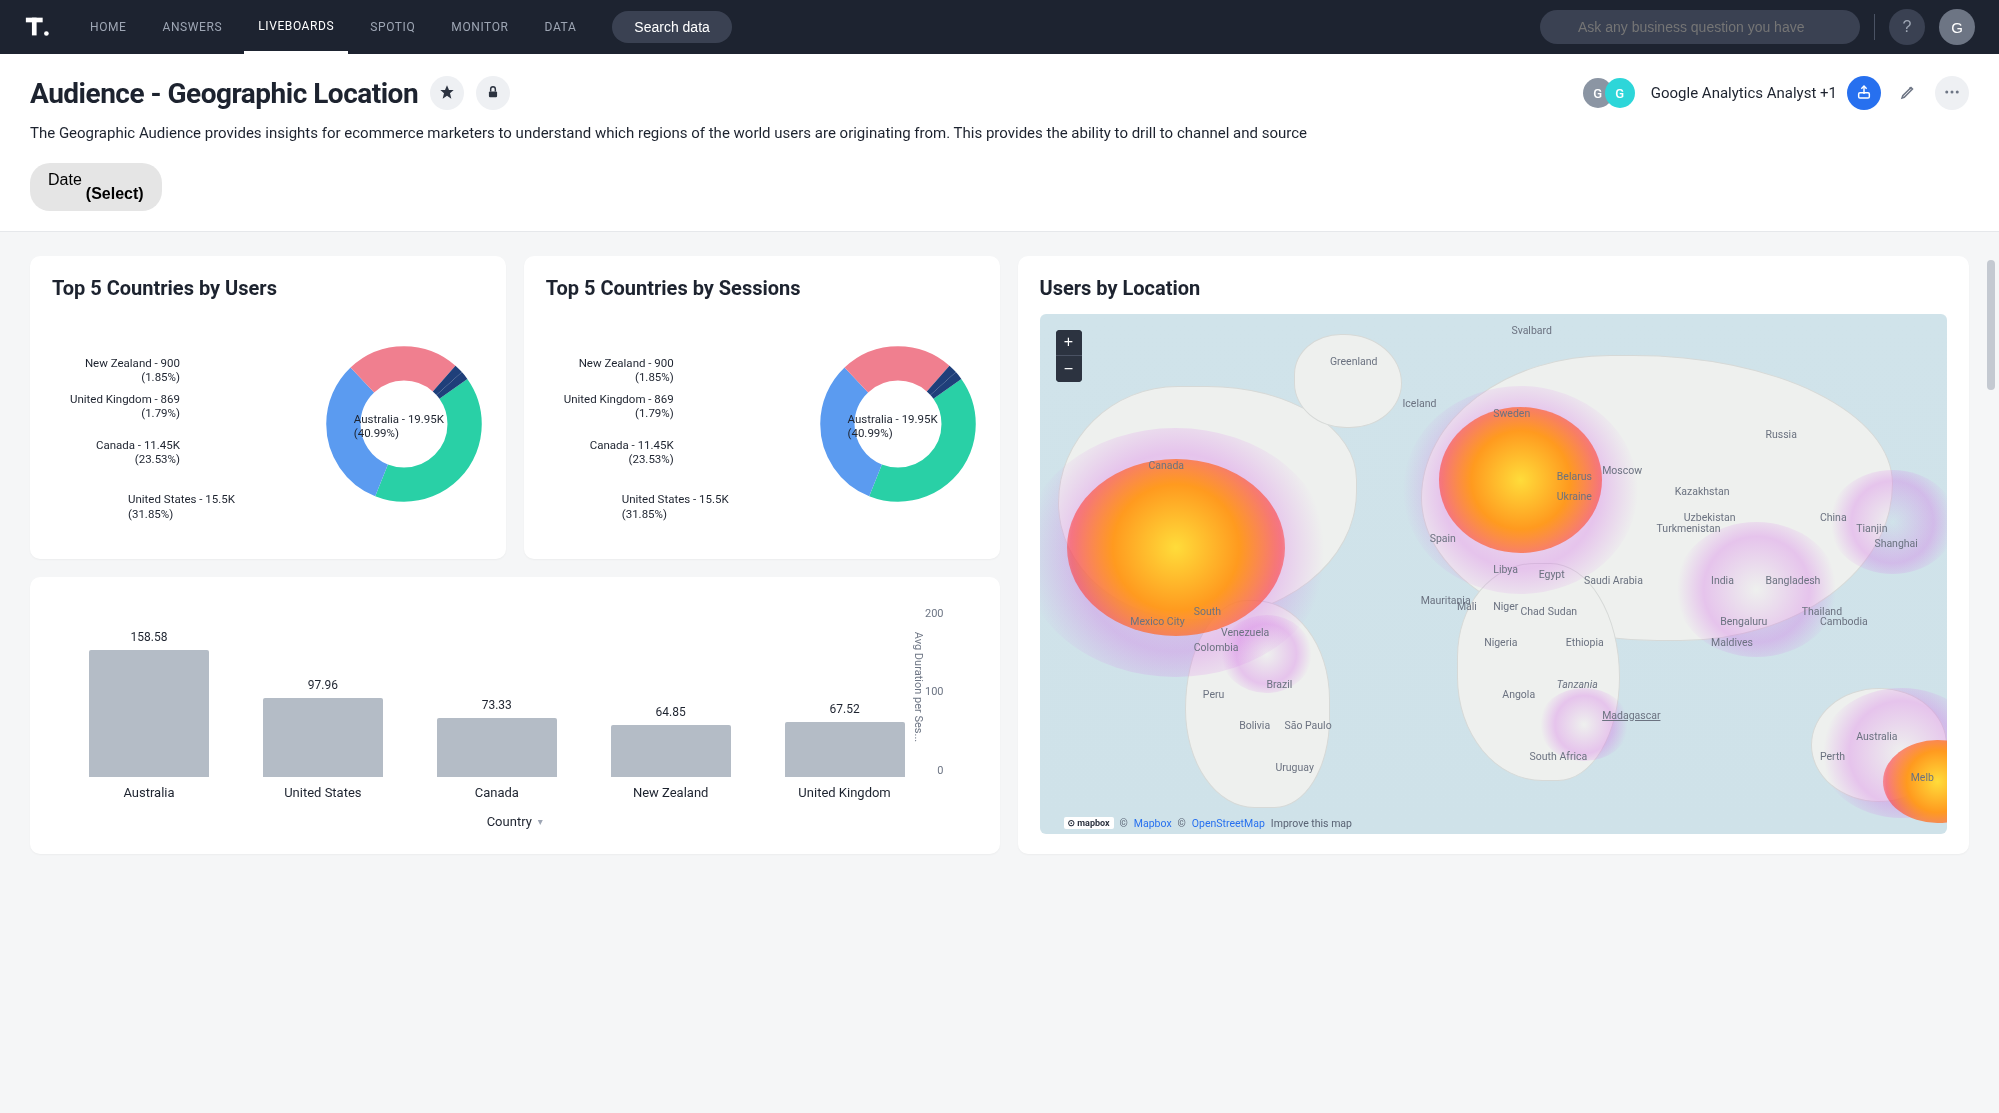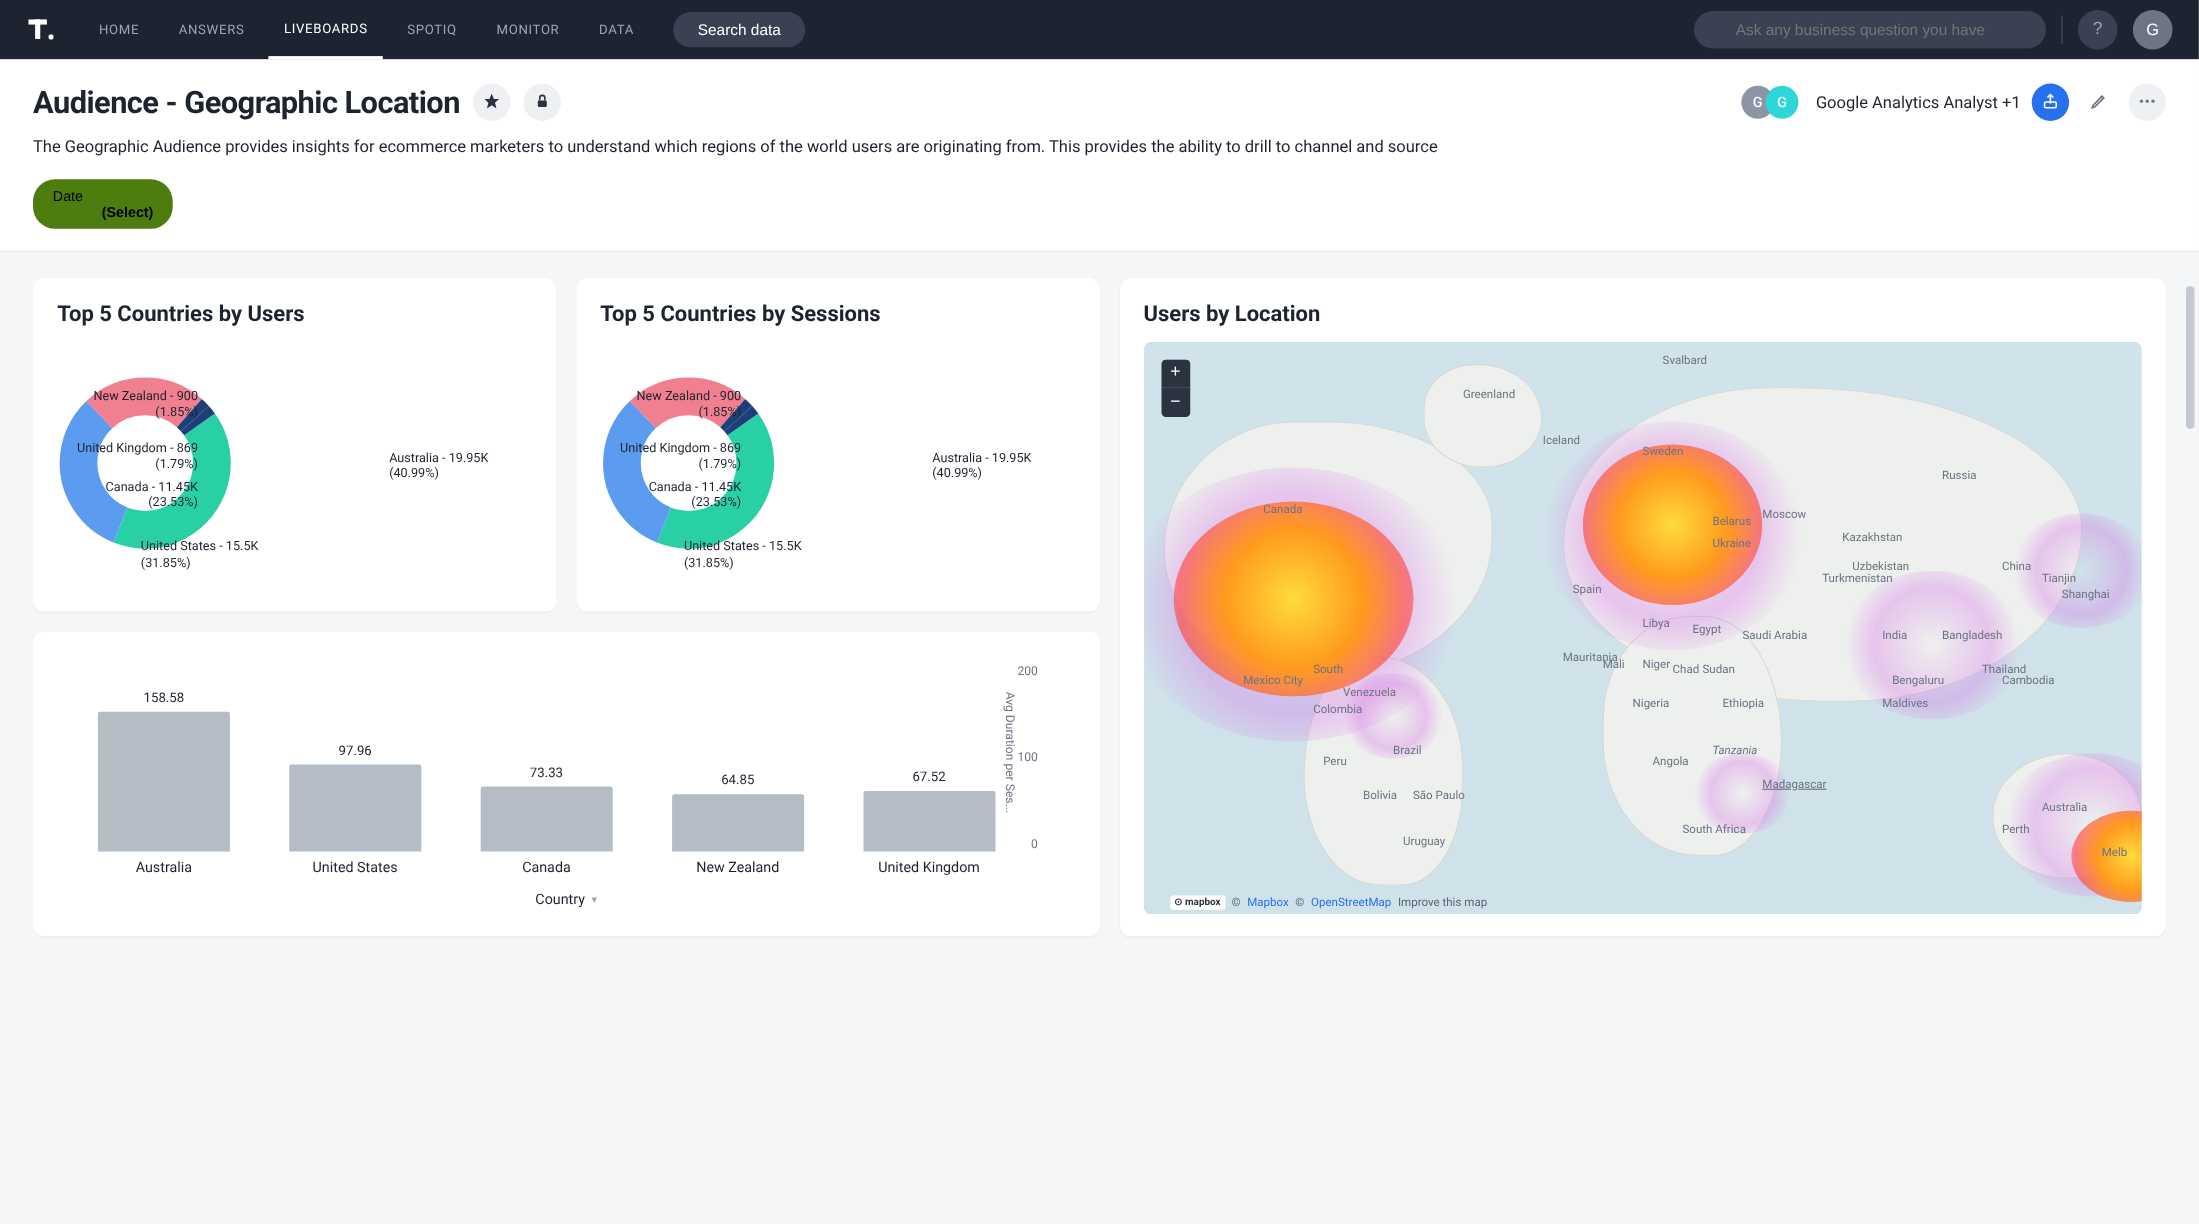--- a/index.html
+++ b/index.html
@@ -29,36 +29,36 @@
     .title-right { margin-left: auto; display: flex; align-items: center; gap: 10px; }
     .avatar-sm { width: 30px; height: 30px; border-radius: 50%; display: flex; align-items: center; justify-content: center; font-size: 13px; color: #fff; font-weight: 500; }
     .avatar-stack { display: flex; }
     .avatar-stack .avatar-sm:not(:first-child) { margin-left: -8px; }
     .share-label { font-size: 15px; color: #1d232f; margin-left: 6px; }
     .share-btn { width: 34px; height: 34px; border-radius: 50%; background: #2770ef; display: flex; align-items: center; justify-content: center; cursor: pointer; border: none; color: #fff; }
     .icon-plain-btn { width: 34px; height: 34px; border-radius: 50%; background: transparent; display: flex; align-items: center; justify-content: center; cursor: pointer; border: none; color: #6d7584; }
     .more-btn { background: #eef0f3; }
     .page-desc { font-size: 15px; color: #1d232f; margin-top: 12px; max-width: 1280px; line-height: 1.5; }
     .filter-row { margin-top: 18px; }
-    .filter-chip { background: #4d7c0f; border-radius: 20px; padding: 8px 18px; font-size: 13px; display: inline-flex; gap: 17px; cursor: pointer; border: none; }
+    .filter-chip { background: #e5e5e5; border-radius: 20px; padding: 8px 18px; font-size: 16px; display: inline-flex; gap: 4px; cursor: pointer; border: none; }
     .filter-chip .bold { font-weight: 700; margin-top: 14px; }
 
     
     .content { padding: 24px 30px; display: grid; grid-template-columns: 1fr 1fr 2fr; gap: 18px; }
     .card { background: #fff; border-radius: 10px; padding: 20px 22px; box-shadow: 0 1px 2px rgba(0,0,0,0.04); }
     .card.span2 { grid-column: span 2; }
     .card.tall { grid-row: span 2; }
     .card-title { font-size: 20px; font-weight: 700; margin-bottom: 14px; }
 
     
-    .donut-wrap { display: flex; align-items: center; justify-content: flex-start; position: relative; height: 220px; text-decoration: underline; }
+    .donut-wrap { display: flex; align-items: center; justify-content: flex-end; position: relative; height: 220px; text-decoration: underline; }
     .donut { width: 160px; height: 160px; }
     .donut-label { position: absolute; font-size: 11.5px; color: #1d232f; line-height: 1.3; }
     .donut-label.nz { top: 42px; left: 8px; width: 120px; text-align: right; }
-    .donut-label.uk { top: 78px; left: 8px; width: 120px; text-align: right; margin-top: 11px; }
+    .donut-label.uk { top: 78px; left: 8px; width: 120px; text-align: right; }
     .donut-label.ca { top: 124px; left: 0px; width: 128px; text-align: right; }
     .donut-label.us { bottom: 12px; left: 76px; width: 120px; text-align: left; }
     .donut-label.au { top: 98px; right: 0px; width: 130px; text-align: left; }
 
     
     .bar-chart-card { position: relative; }
     .bar-area { display: flex; align-items: flex-end; height: 180px; gap: 28px; padding: 10px 60px 0 24px; position: relative; }
     .bar-group { flex: 1; display: flex; flex-direction: column; align-items: center; gap: 6px; }
     .bar-value { font-size: 12px; color: #1d232f; }
     .bar { width: 100%; max-width: 120px; background: #b4bcc6; border-radius: 2px 2px 0 0; }

